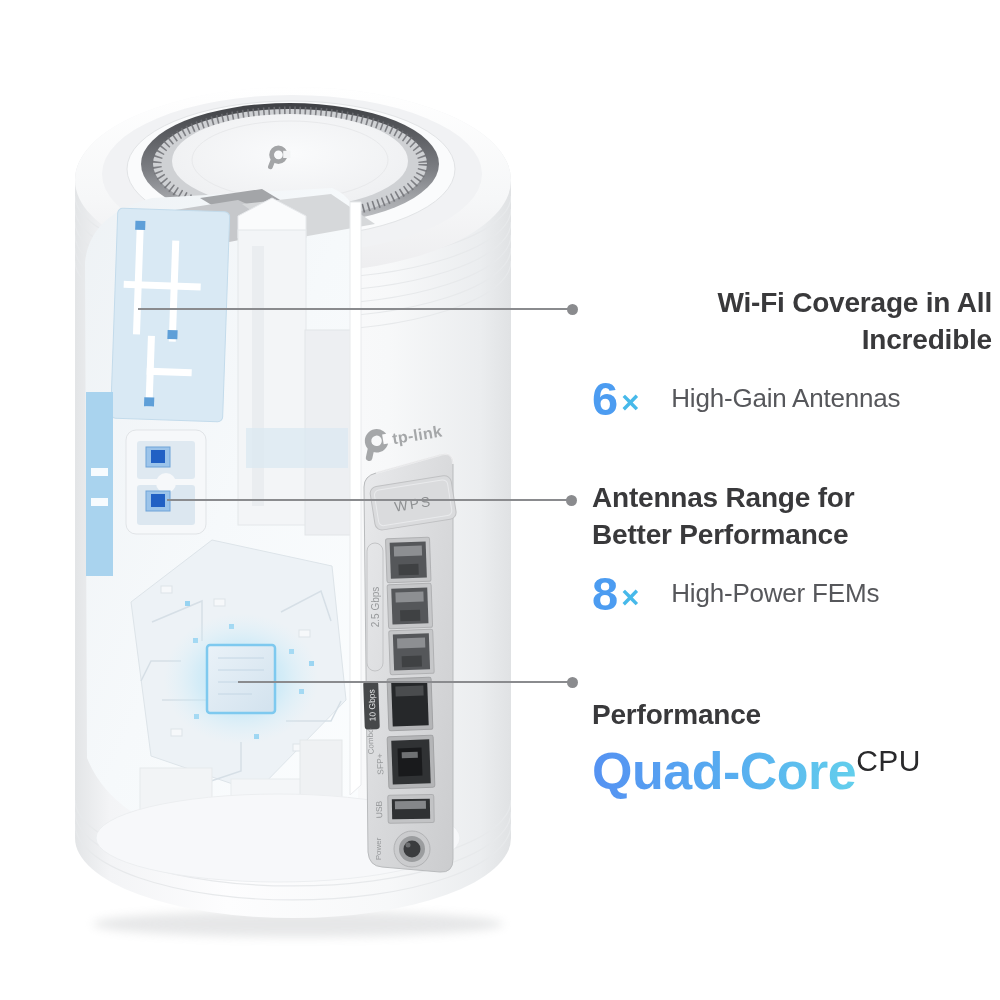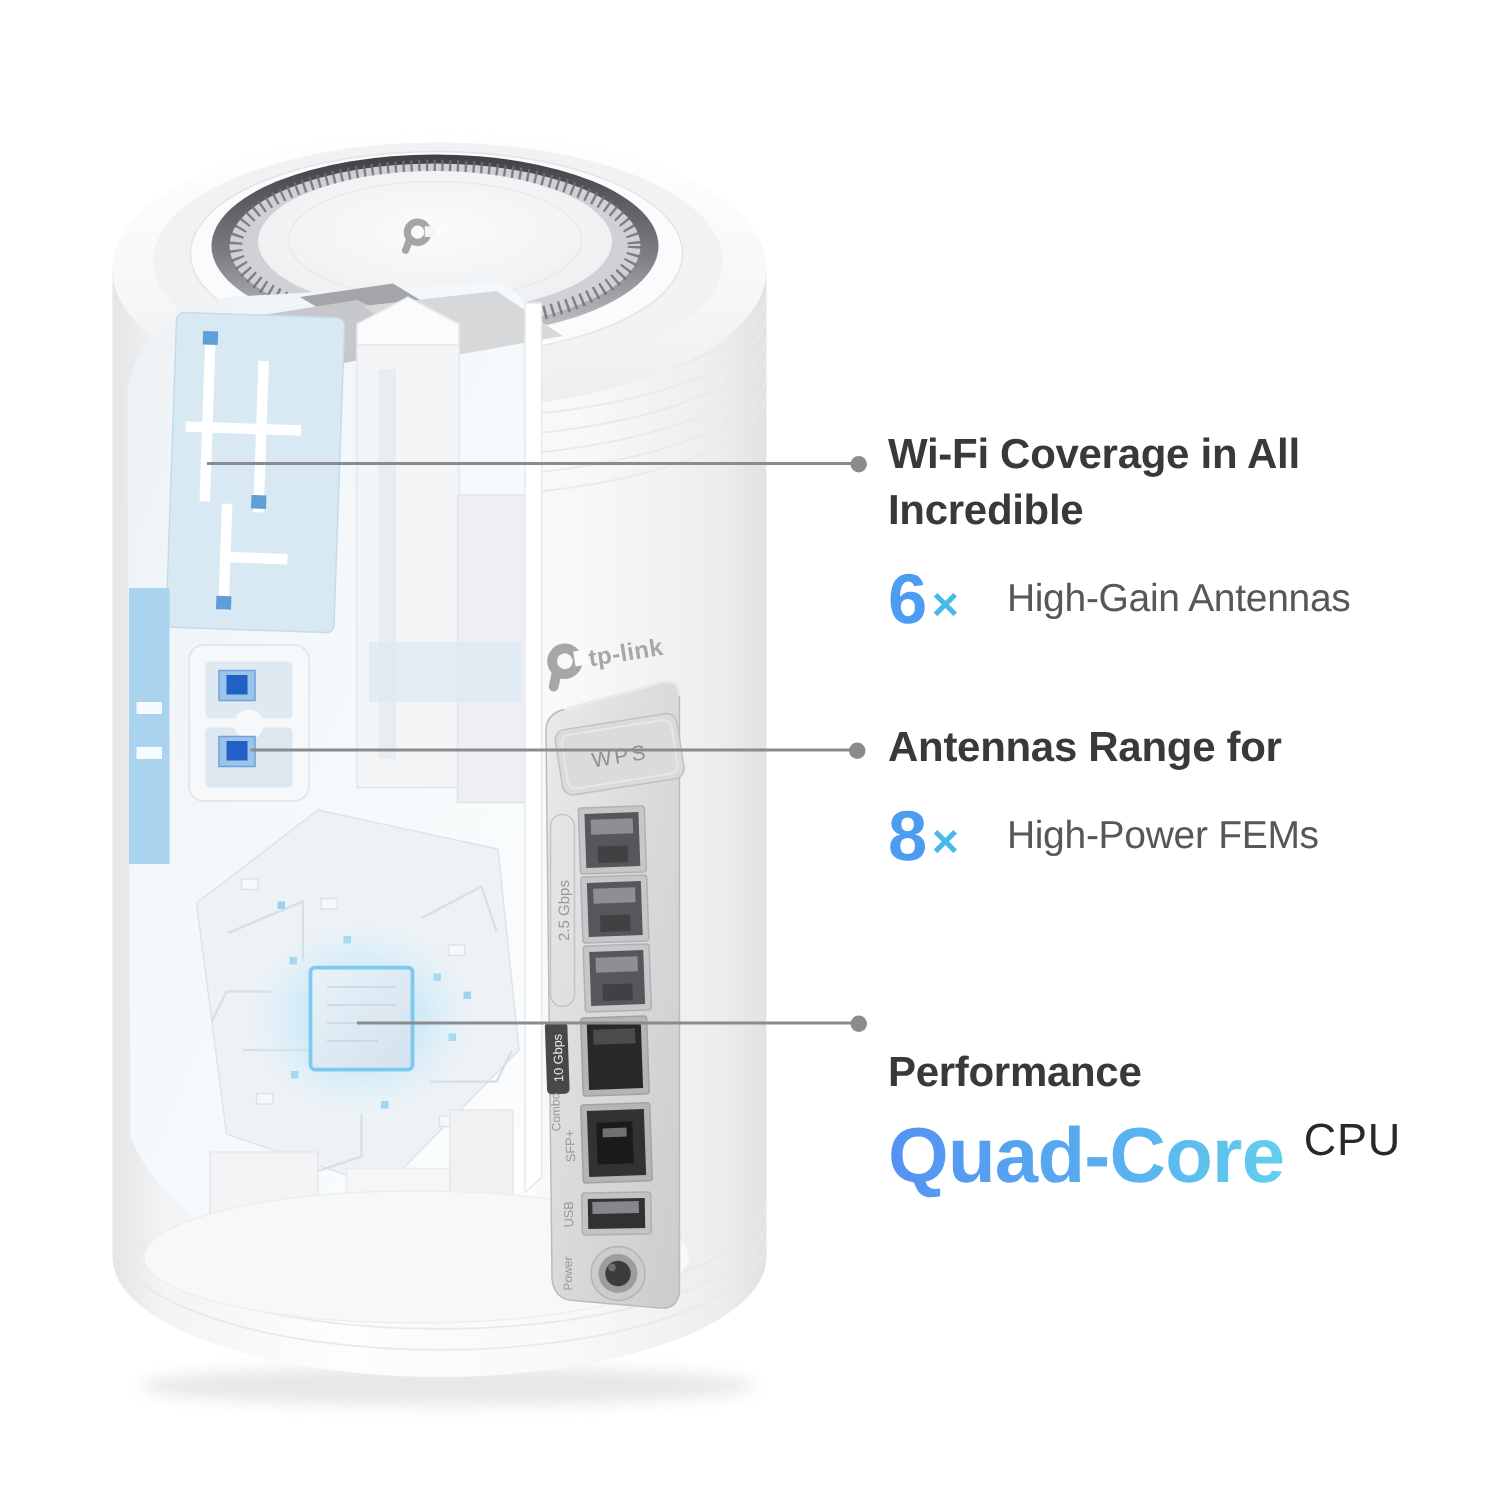--- a/index.html
+++ b/index.html
@@ -28,21 +28,21 @@
   .stat{display:flex;align-items:center;margin-top:17px;}
   .stat .num{font-size:47px;font-weight:700;color:var(--accent-blue);line-height:1;}
   .stat .times{font-size:31px;font-weight:700;color:var(--accent-cyan);
     margin:8px 4px 0 3px;line-height:1;}
   .stat .lbl{font-size:26px;color:var(--body-text);margin-left:28px;letter-spacing:-.2px;}
   .stat-cpu{display:flex;align-items:flex-start;margin-top:11px;}
   .stat-cpu .big{font-size:52px;font-weight:700;line-height:1.05;letter-spacing:-.5px;
     background:linear-gradient(90deg,#5592f2 0%,#57aef0 55%,#63cfec 100%);
     -webkit-background-clip:text;background-clip:text;
     -webkit-text-fill-color:transparent;color:transparent;}
-  .stat-cpu .cpu{font-size:30px;color:#29292b;margin-left:13px;letter-spacing:.5px;}
+  .stat-cpu .cpu{font-size:30px;color:#29292b;letter-spacing:.5px;}
 </style>
 </head>
 <body>
 
 <div class="stage">
 
   <svg width="1000" height="1000" viewBox="0 0 1000 1000">
     <defs>
       <linearGradient id="bodyGrad" x1="0" y1="0" x2="1" y2="0">
         <stop offset="0" stop-color="#e3e5e7"></stop>
@@ -303,31 +303,31 @@
   <div class="leader" style="left:138px;top:308px;width:434px;">
     <span class="dot"></span>
   </div>
   <div class="leader" style="left:167px;top:499px;width:404px;">
     <span class="dot"></span>
   </div>
   <div class="leader" style="left:238px;top:681px;width:334px;">
     <span class="dot"></span>
   </div>
 
-  <div class="anno" style="top:284px;">
+  <div class="anno" style="top:284px;text-align:right;">
     <h2><span>Wi-Fi Coverage in All</span><br><span>Incredible</span></h2>
     <div class="stat">
       <span class="num">6</span>
       <span class="times">×</span>
       <span class="lbl">High-Gain Antennas</span>
     </div>
   </div>
 
   <div class="anno" style="top:479px;">
-    <h2><span>Antennas Range for</span><br></h2>
+    <h2><span>Antennas Range for</span><br><span>Better Performance</span></h2>
     <div class="stat">
       <span class="num">8</span>
       <span class="times">×</span>
       <span class="lbl">High-Power FEMs</span>
     </div>
   </div>
 
   <div class="anno" style="top:659px;">
     <h2><br><span>Performance</span></h2>
     <div class="stat-cpu">

